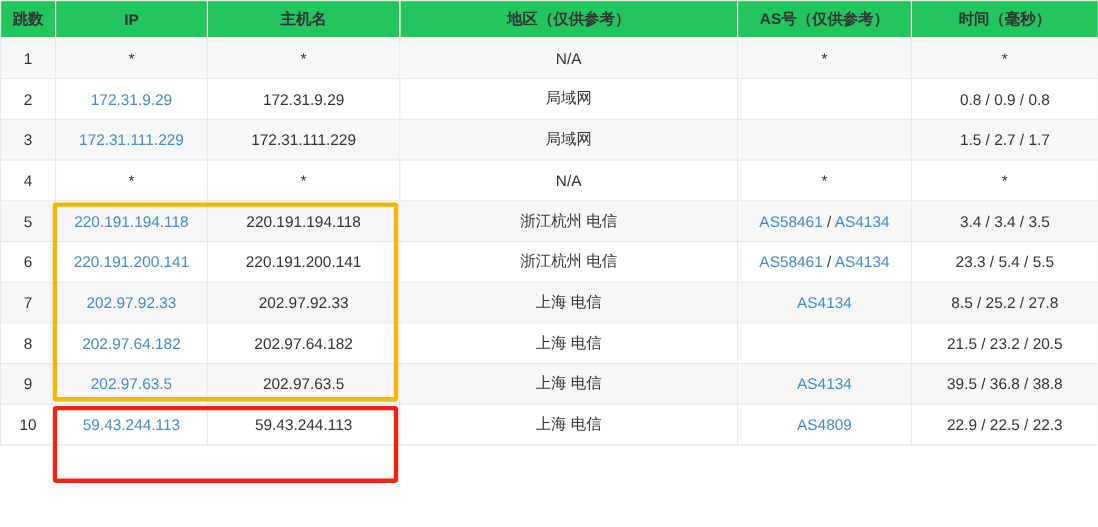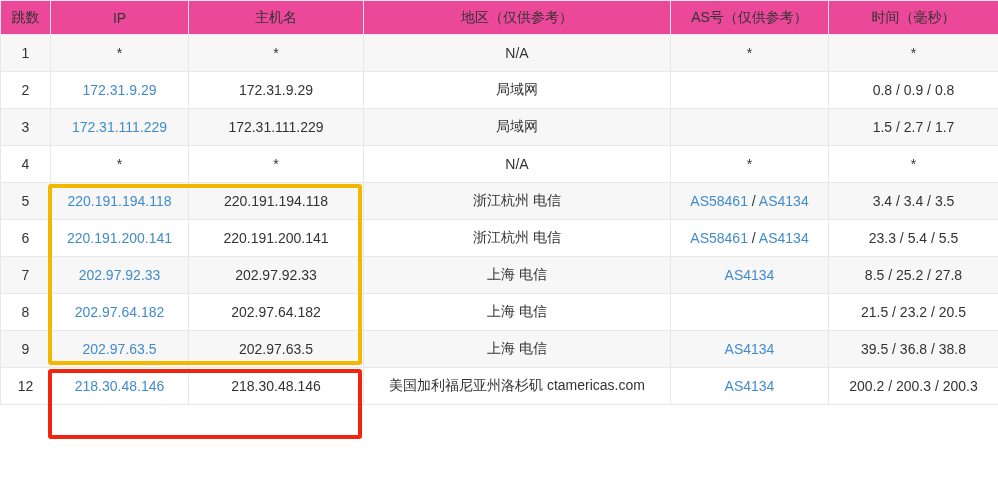--- a/index.html
+++ b/index.html
@@ -34,22 +34,22 @@
     vertical-align: middle;
     color: var(--text);
     font-size: 14px;
     padding: 0 4px;
     white-space: nowrap;
     overflow: hidden;
     box-sizing: border-box;
   }
   table.trace th {
     height: 34px;
-    font-weight: 400;
-    background: #ec4899;
+    font-weight: 700;
+    background: #22c55e;
   }
   table.trace td {
     height: 37px;
   }
   tbody tr:nth-child(odd) td {
     background: var(--altbg);
   }
   a.lnk {
     color: var(--link);
     text-decoration: none;
@@ -167,24 +167,24 @@
         </tr>
         <tr>
           <td>9</td>
           <td><a class="lnk">202.97.63.5</a></td>
           <td>202.97.63.5</td>
           <td>上海 电信</td>
           <td><a class="lnk">AS4134</a></td>
           <td>39.5 / 36.8 / 38.8</td>
         </tr>
         <tr>
-          <td>12</td>
-          <td><a class="lnk">218.30.48.146</a></td>
-          <td>218.30.48.146</td>
-          <td>美国加利福尼亚州洛杉矶 ctamericas.com</td>
-          <td><a class="lnk">AS4134</a></td>
-          <td>200.2 / 200.3 / 200.3</td>
+          <td>10</td>
+          <td><a class="lnk">59.43.244.113</a></td>
+          <td>59.43.244.113</td>
+          <td>上海 电信</td>
+          <td><a class="lnk">AS4809</a></td>
+          <td>22.9 / 22.5 / 22.3</td>
         </tr>
       </tbody>
   </table>
   <div class="hl hl-yellow" style="border-color: rgb(243, 183, 0);"></div>
   <div class="hl hl-red" style="border-color: rgb(241, 37, 15);"></div>
 </div>
 
 </body></html>

